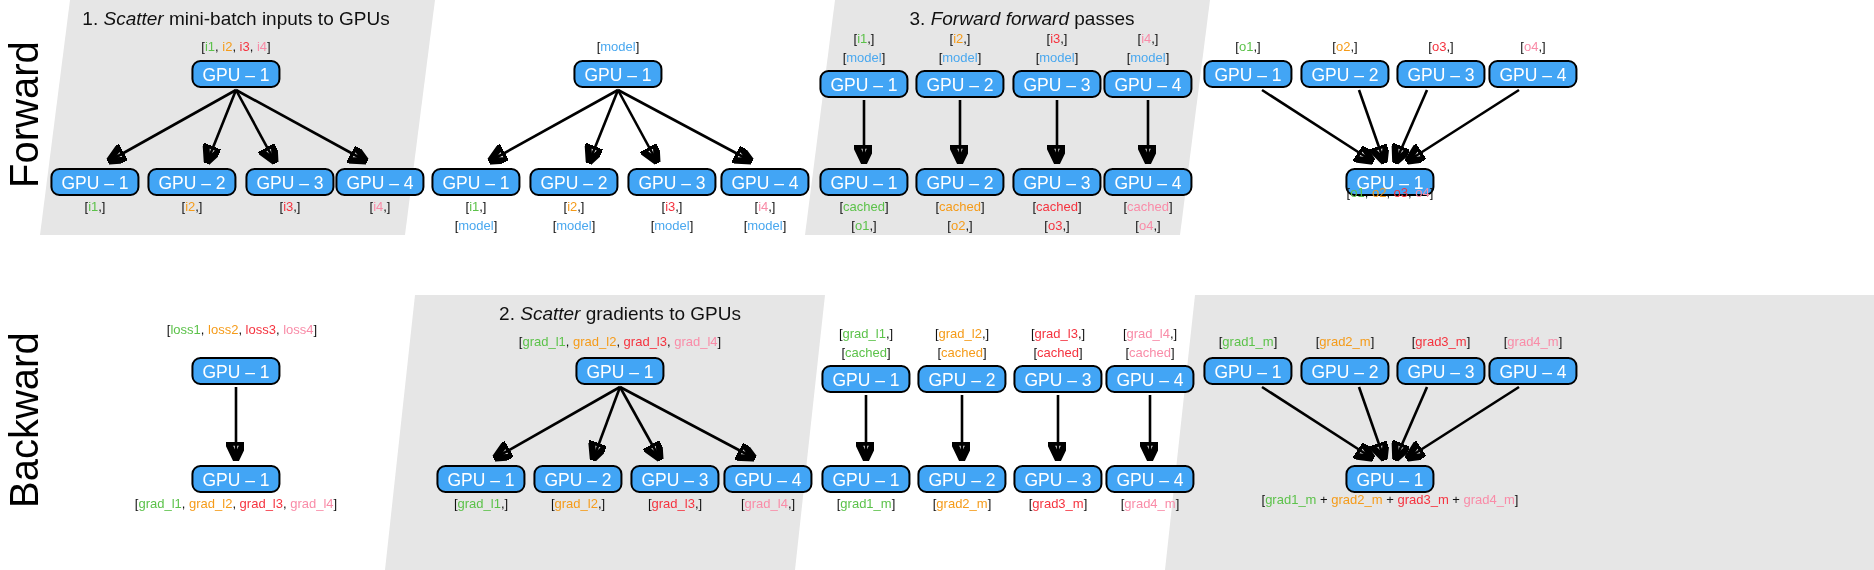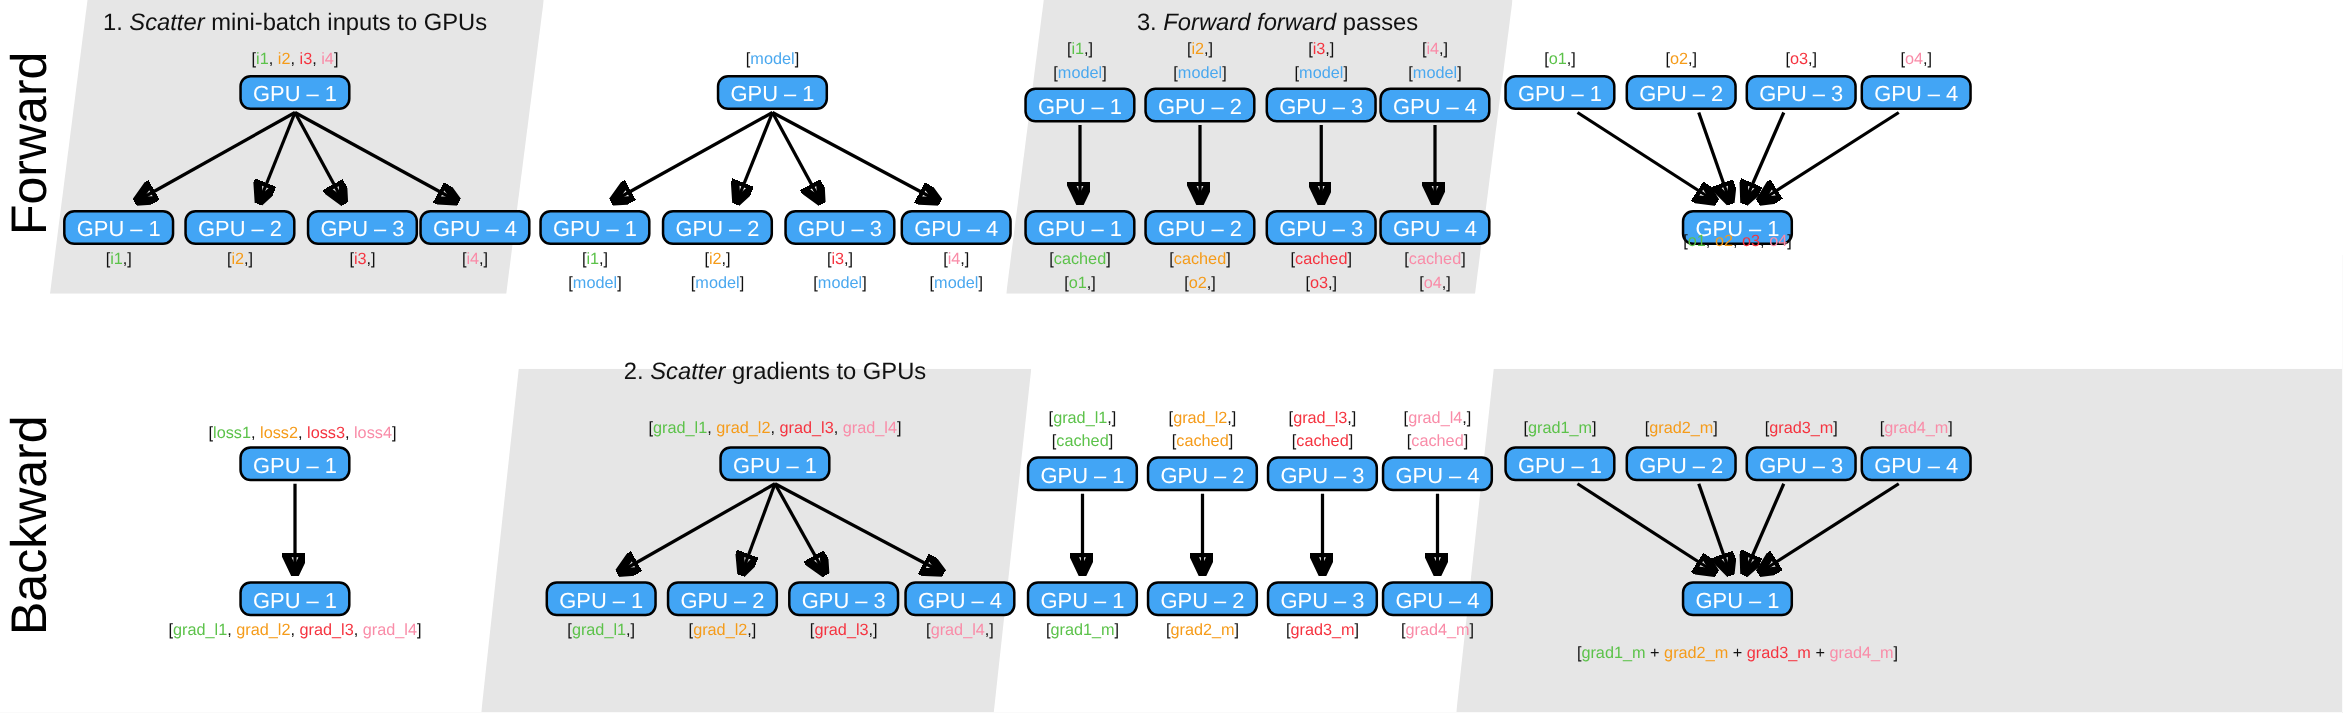--- a/index.html
+++ b/index.html
@@ -204,25 +204,25 @@
         <line x1="620" y1="102" x2="752" y2="172" marker-end="url(#ah-b)"></line>
         <line x1="866" y1="110" x2="866" y2="172" marker-end="url(#ah-b)"></line>
         <line x1="962" y1="110" x2="962" y2="172" marker-end="url(#ah-b)"></line>
         <line x1="1058" y1="110" x2="1058" y2="172" marker-end="url(#ah-b)"></line>
         <line x1="1150" y1="110" x2="1150" y2="172" marker-end="url(#ah-b)"></line>
         <line x1="1262" y1="102" x2="1370.5" y2="172" marker-end="url(#ah-b)"></line>
         <line x1="1359" y1="102" x2="1383.5" y2="172" marker-end="url(#ah-b)"></line>
         <line x1="1427" y1="102" x2="1396.5" y2="172" marker-end="url(#ah-b)"></line>
         <line x1="1519" y1="102" x2="1409.5" y2="172" marker-end="url(#ah-b)"></line>
       </svg>
-      <div class="tag" title="[loss1, loss2, loss3, loss4]" style="left: 236px; top: 52px; padding-left: 12px;"><span class="c-k">[</span><span class="c-g">loss1</span><span class="c-k">, </span><span class="c-o">loss2</span><span class="c-k">, </span><span class="c-r">loss3</span><span class="c-k">, </span><span class="c-p">loss4</span><span class="c-k">]</span></div>
+      <div class="tag" title="[loss1, loss2, loss3, loss4]" style="left: 236px; top: 36px; padding-left: 12px;"><span class="c-k">[</span><span class="c-g">loss1</span><span class="c-k">, </span><span class="c-o">loss2</span><span class="c-k">, </span><span class="c-r">loss3</span><span class="c-k">, </span><span class="c-p">loss4</span><span class="c-k">]</span></div>
       <div class="gpu" style="left: 236px; top: 72px;">GPU – 1</div>
       <div class="gpu" style="left: 236px; top: 180px;">GPU – 1</div>
       <div class="tag" title="[grad_l1, grad_l2, grad_l3, grad_l4]" style="left: 236px; top: 210px;"><span class="c-k">[</span><span class="c-g">grad_l1</span><span class="c-k">, </span><span class="c-o">grad_l2</span><span class="c-k">, </span><span class="c-r">grad_l3</span><span class="c-k">, </span><span class="c-p">grad_l4</span><span class="c-k">]</span></div>
-      <div class="ptitle" title="2. Scatter gradients to GPUs" style="left: 620px; top: 2px;"><span>2.</span> <i>Scatter</i><span> gradients to GPUs</span></div>
+      <div class="ptitle" title="2. Scatter gradients to GPUs" style="left: 620px; top: 18px;"><span>2.</span> <i>Scatter</i><span> gradients to GPUs</span></div>
       <div class="tag" title="[grad_l1, grad_l2, grad_l3, grad_l4]" style="left: 620px; top: 48px;"><span class="c-k">[</span><span class="c-g">grad_l1</span><span class="c-k">, </span><span class="c-o">grad_l2</span><span class="c-k">, </span><span class="c-r">grad_l3</span><span class="c-k">, </span><span class="c-p">grad_l4</span><span class="c-k">]</span></div>
       <div class="gpu" style="left: 620px; top: 72px;">GPU – 1</div>
       <div class="gpu" style="left: 481px; top: 180px;">GPU – 1</div>
       <div class="tag" title="[grad_l1,]" style="left: 481px; top: 210px;"><span class="c-k">[</span><span class="c-g">grad_l1</span><span class="c-k">,]</span></div>
       <div class="gpu" style="left: 578px; top: 180px;">GPU – 2</div>
       <div class="tag" title="[grad_l2,]" style="left: 578px; top: 210px;"><span class="c-k">[</span><span class="c-o">grad_l2</span><span class="c-k">,]</span></div>
       <div class="gpu" style="left: 675px; top: 180px;">GPU – 3</div>
       <div class="tag" title="[grad_l3,]" style="left: 675px; top: 210px;"><span class="c-k">[</span><span class="c-r">grad_l3</span><span class="c-k">,]</span></div>
       <div class="gpu" style="left: 768px; top: 180px;">GPU – 4</div>
       <div class="tag" title="[grad_l4,]" style="left: 768px; top: 210px;"><span class="c-k">[</span><span class="c-p">grad_l4</span><span class="c-k">,]</span></div>
@@ -256,16 +256,16 @@
       <div class="tag" title="[grad4_m]" style="left: 1150px; top: 210px;"><span class="c-k">[</span><span class="c-p">grad4_m</span><span class="c-k">]</span></div>
       <div class="tag" title="[grad1_m]" style="left: 1248px; top: 48px;"><span class="c-k">[</span><span class="c-g">grad1_m</span><span class="c-k">]</span></div>
       <div class="gpu" style="left: 1248px; top: 72px;">GPU – 1</div>
       <div class="tag" title="[grad2_m]" style="left: 1345px; top: 48px;"><span class="c-k">[</span><span class="c-o">grad2_m</span><span class="c-k">]</span></div>
       <div class="gpu" style="left: 1345px; top: 72px;">GPU – 2</div>
       <div class="tag" title="[grad3_m]" style="left: 1441px; top: 48px;"><span class="c-k">[</span><span class="c-r">grad3_m</span><span class="c-k">]</span></div>
       <div class="gpu" style="left: 1441px; top: 72px;">GPU – 3</div>
       <div class="tag" title="[grad4_m]" style="left: 1533px; top: 48px;"><span class="c-k">[</span><span class="c-p">grad4_m</span><span class="c-k">]</span></div>
       <div class="gpu" style="left: 1533px; top: 72px;">GPU – 4</div>
       <div class="gpu" style="left: 1390px; top: 180px;">GPU – 1</div>
-      <div class="tag" title="[grad1_m + grad2_m + grad3_m + grad4_m]" style="left: 1390px; top: 228px;"><span class="c-k">[</span><span class="c-g">grad1_m</span><span class="c-k"> + </span><span class="c-o">grad2_m</span><span class="c-k"> + </span><span class="c-r">grad3_m</span><span class="c-k"> + </span><span class="c-p">grad4_m</span><span class="c-k">]</span></div>
+      <div class="tag" title="[grad1_m + grad2_m + grad3_m + grad4_m]" style="left: 1390px; top: 206px;"><span class="c-k">[</span><span class="c-g">grad1_m</span><span class="c-k"> + </span><span class="c-o">grad2_m</span><span class="c-k"> + </span><span class="c-r">grad3_m</span><span class="c-k"> + </span><span class="c-p">grad4_m</span><span class="c-k">]</span></div>
     </div>
 
 </div>
 
 </body></html>

